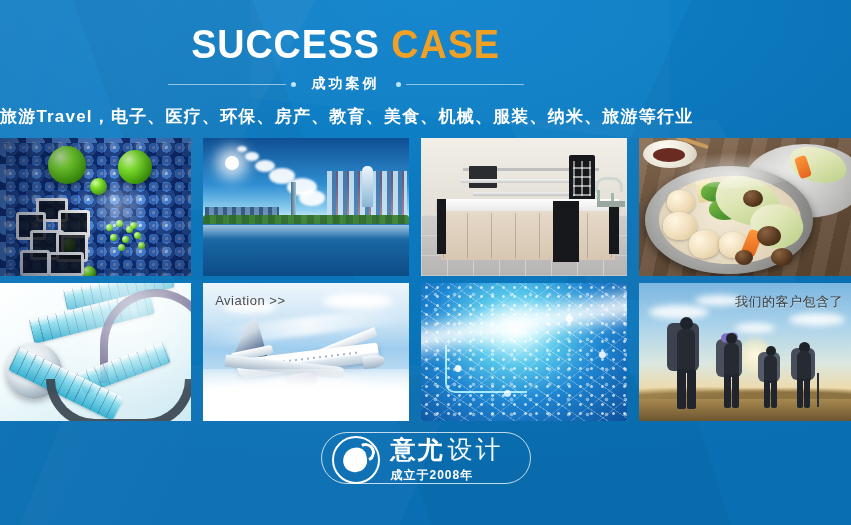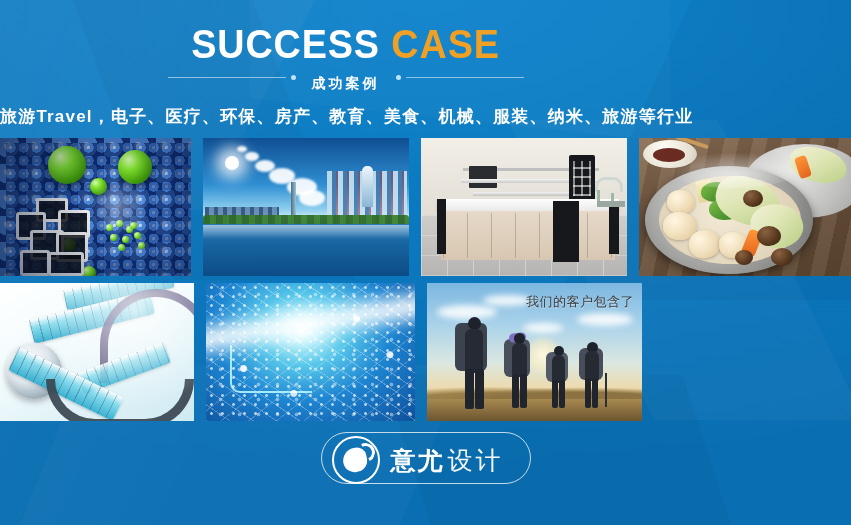--- a/index.html
+++ b/index.html
@@ -34,21 +34,21 @@
     font-weight:bold;
     letter-spacing:1px;
     font-family:"Liberation Sans Narrow","Liberation Sans","DejaVu Sans Condensed",sans-serif;
     transform:scaleX(.92);
   }
   .title .w{color:#ffffff;}
   .title .o{color:#f0a024;}
 
   .subrow{
     margin-top:9px;
-    display:flex;align-items:flex-start;justify-content:center;gap:0;
+    display:flex;align-items:center;justify-content:center;gap:0;
     height:18px;
   }
   .deco{display:flex;align-items:center;}
   .deco .ln{width:118px;height:1px;background:rgba(255,255,255,.52);}
   .deco .dt{width:5px;height:5px;border-radius:50%;background:#bfe3f7;}
   .deco.left .dt{margin-left:5px;}
   .deco.right .dt{margin-right:5px;}
   .cn-sub{
     color:#ffffff;font-size:14px;font-weight:bold;letter-spacing:3px;
     padding:0 16px;white-space:nowrap;
@@ -503,20 +503,37 @@
             </div>
           <div class="scope"></div>
           <div class="syr sy3">
               <div class="ticks"></div>
             </div>
           <div class="tube"></div>
           <div class="glow"></div>
         </div>
       </div>
 
+      <div class="cell c-b">
+        <div class="avi">
+          <div class="cl" style="left:120px;top:10px;width:70px;height:16px"></div>
+          <div class="cl" style="left:20px;top:18px;width:54px;height:12px"></div>
+          <div class="streak"></div>
+          <div class="tail"></div>
+          <div class="hstab"></div>
+          <div class="wing2"></div>
+          <div class="fuse"></div>
+          <div class="win"></div>
+          <div class="nose"></div>
+          <div class="wing"></div>
+          <div class="eng"></div>
+          <div class="cloudbank"></div>
+        </div>
+        <span class="lbl tl">Aviation &gt;&gt;</span>
+      </div>
 
       <div class="cell c-c">
         <div class="cir">
           <div class="traces"></div>
           <div class="pathline"></div>
           <div class="chips"></div>
           <div class="sparkle"></div>
           <div class="sparkle2"></div>
           <div class="beam"></div>
         </div>
@@ -572,17 +589,18 @@
     <div class="logo-box">
       <div class="logo-mark">
         <div class="blob"></div>
         <div class="tailc"></div>
       </div>
       <div class="logo-text">
         <div class="logo-main">
           <span class="b">意尤</span>
           <span class="l">设计</span>
         </div>
+        <div class="logo-sub">成立于2008年</div>
       </div>
     </div>
   </div>
 
 </div>
 
 </body></html>

